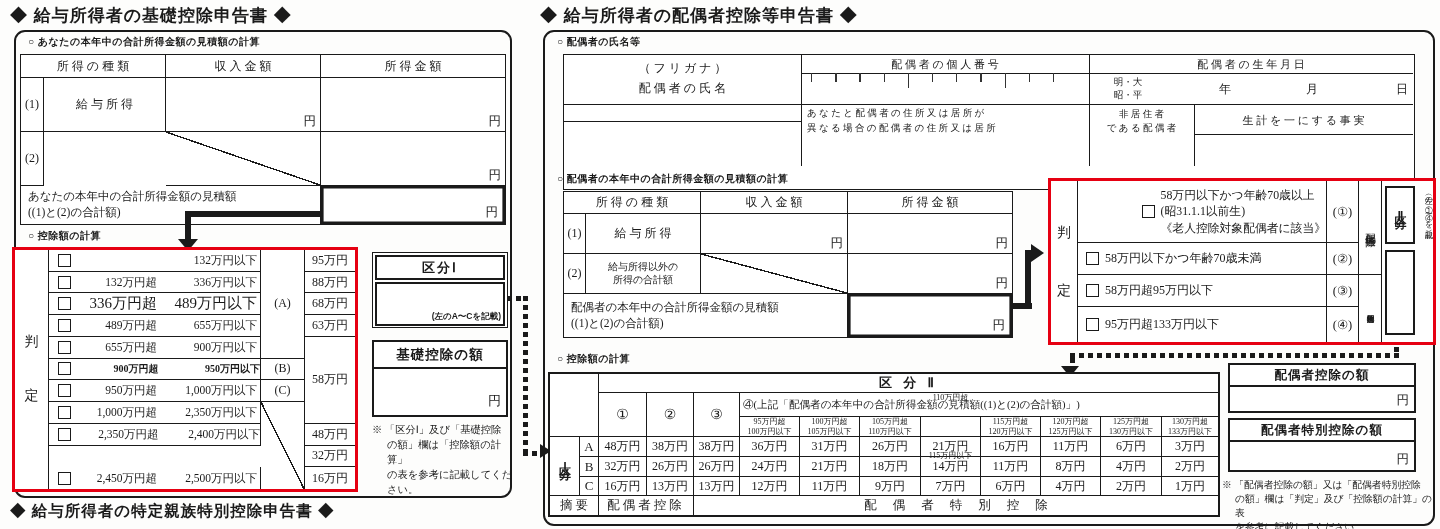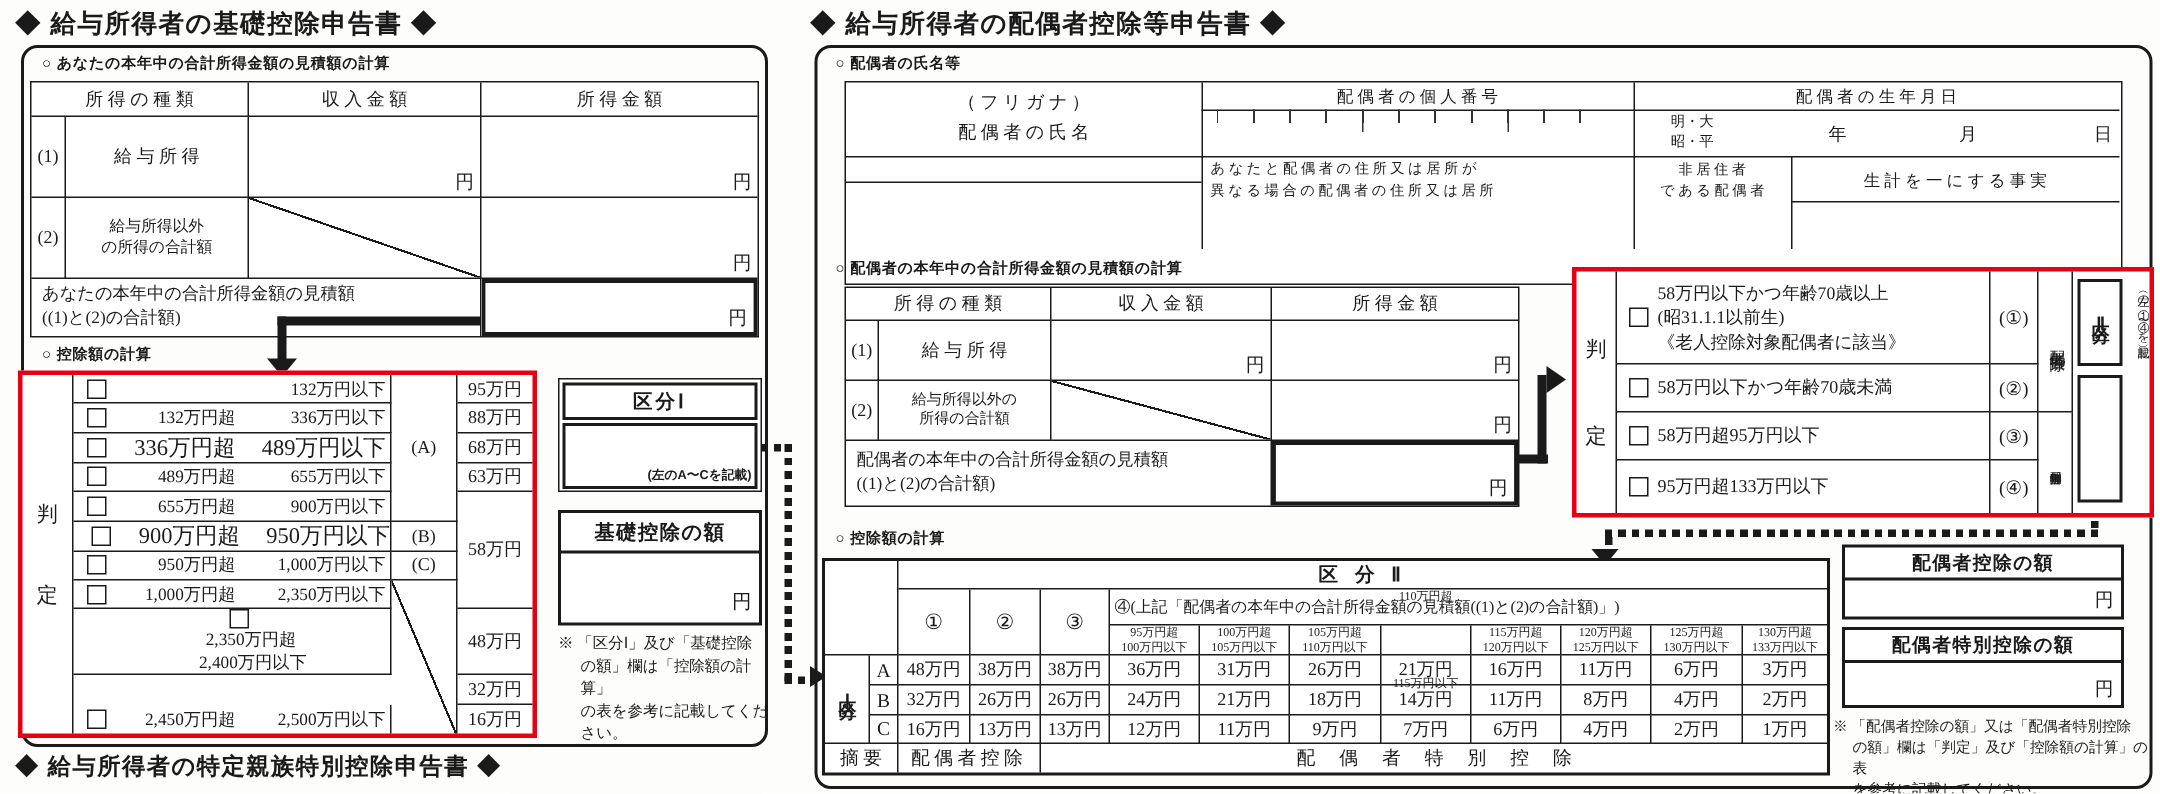--- a/index.html
+++ b/index.html
@@ -52,24 +52,20 @@
     <div class="cell bb" style="grid-area:1/4/2/5;">所 得 金 額</div>
     <div class="cell br bb" style="grid-area:2/1/3/2;">(1)</div>
     <div class="cell br bb" style="grid-area:2/2/3/3;">給 与 所 得</div>
     <div class="cell br bb" style="grid-area:2/3/3/4;">
         <span class="yen">円</span>
       </div>
     <div class="cell bb" style="grid-area:2/4/3/5;">
         <span class="yen">円</span>
       </div>
     <div class="cell br bb" style="grid-area:3/1/4/2;">(2)</div>
-    <div class="cell br bb two" style="grid-area:3/2/4/3;font-size:10.5px;">
-      <span>給与所得以外</span>
-      <span>の所得の合計額</span>
-    </div>
     <div class="cell br bb diag" style="grid-area:3/3/4/4;"></div>
     <div class="cell bb" style="grid-area:3/4/4/5;">
         <span class="yen">円</span>
       </div>
     <div class="cell br two" style="grid-area:4/1/5/4;align-items:flex-start;padding-left:7px;font-size:11.5px;line-height:1.35;">
       <span>あなたの本年中の合計所得金額の見積額</span>
       <span>((1)と(2)の合計額)</span>
     </div>
     <div class="cell boldring" style="grid-area:4/4/5/5;">
         <span class="yen" style="right:7px;bottom:3px;">円</span>
@@ -105,36 +101,36 @@
     <div class="cell br bb" style="grid-area:4/2/5/3;justify-content:flex-start;font-size:11.5px;">
         <span class="cb" style="margin-left:9px;"></span>
         <span class="low">489万円超</span>
         <span class="high">655万円以下</span>
       </div>
     <div class="cell br bb" style="grid-area:5/2/6/3;justify-content:flex-start;font-size:11.5px;">
         <span class="cb" style="margin-left:9px;"></span>
         <span class="low">655万円超</span>
         <span class="high">900万円以下</span>
       </div>
-    <div class="cell br bb" style="grid-area:6/2/7/3;justify-content:flex-end;font-size:15px;">
+    <div class="cell br bb" style="grid-area:6/2/7/3;justify-content:space-between;font-size:10px;font-weight:bold;">
         <span class="cb" style="margin-left:9px;"></span>
         <span class="low">900万円超</span>
         <span class="high">950万円以下</span>
       </div>
     <div class="cell br bb" style="grid-area:7/2/8/3;justify-content:flex-start;font-size:11.5px;">
         <span class="cb" style="margin-left:9px;"></span>
         <span class="low">950万円超</span>
         <span class="high">1,000万円以下</span>
       </div>
     <div class="cell br bb" style="grid-area:8/2/9/3;justify-content:flex-start;font-size:11.5px;">
         <span class="cb" style="margin-left:9px;"></span>
         <span class="low">1,000万円超</span>
         <span class="high">2,350万円以下</span>
       </div>
-    <div class="cell br bb" style="grid-area:9/2/10/3;justify-content:space-between;font-size:11.5px;flex-direction:column;">
+    <div class="cell br bb" style="grid-area:9/2/10/3;justify-content:space-between;font-size:11.5px;">
         <span class="cb" style="margin-left:9px;"></span>
         <span class="low">2,350万円超</span>
         <span class="high">2,400万円以下</span>
       </div>
     <div class="cell br" style="grid-area:11/2/12/3;justify-content:flex-start;font-size:11.5px;">
         <span class="cb" style="margin-left:9px;"></span>
         <span class="low">2,450万円超</span>
         <span class="high">2,500万円以下</span>
       </div>
     <div class="cell br bb" style="grid-area:1/3/6/4;">(A)</div>
@@ -260,21 +256,21 @@
 
   <div class="bar" style="left:1011px;top:303px;width:21px;height:6px;"></div>
   <div class="bar" style="left:1025px;top:250px;width:6px;height:59px;"></div>
   <div class="arr-right" style="left:1031px;top:244px;"></div>
 
   <div class="redgrid" style="left:1048px;top:178px;width:388px;height:167px;grid-template-columns:27px 249px 32px 23px 1fr;grid-template-rows:62px 32px 32px 1fr;">
     <div class="cell br" style="grid-area:1/1/5/2;flex-direction:column;gap:40px;font-size:14px;">
       <span>判</span>
       <span>定</span>
     </div>
-    <div class="cell br bb" style="grid-area:1/2/2/3;justify-content:flex-start;padding-left:8px;">
+    <div class="cell br bb" style="grid-area:1/2/2/3;justify-content:flex-end;padding-left:8px;">
       <span class="cb"></span>
       <div style="margin-left:6px;line-height:1.4;font-size:11.8px;text-align:left;">
         <div>58万円以下かつ年齢70歳以上</div>
         <div>(昭31.1.1以前生)</div>
         <div>《老人控除対象配偶者に該当》</div>
       </div>
     </div>
     <div class="cell br bb" style="grid-area:2/2/3/3;justify-content:flex-start;padding-left:8px;font-size:12px;">
         <span class="cb"></span>
         <span style="margin-left:6px;">58万円以下かつ年齢70歳未満</span>

